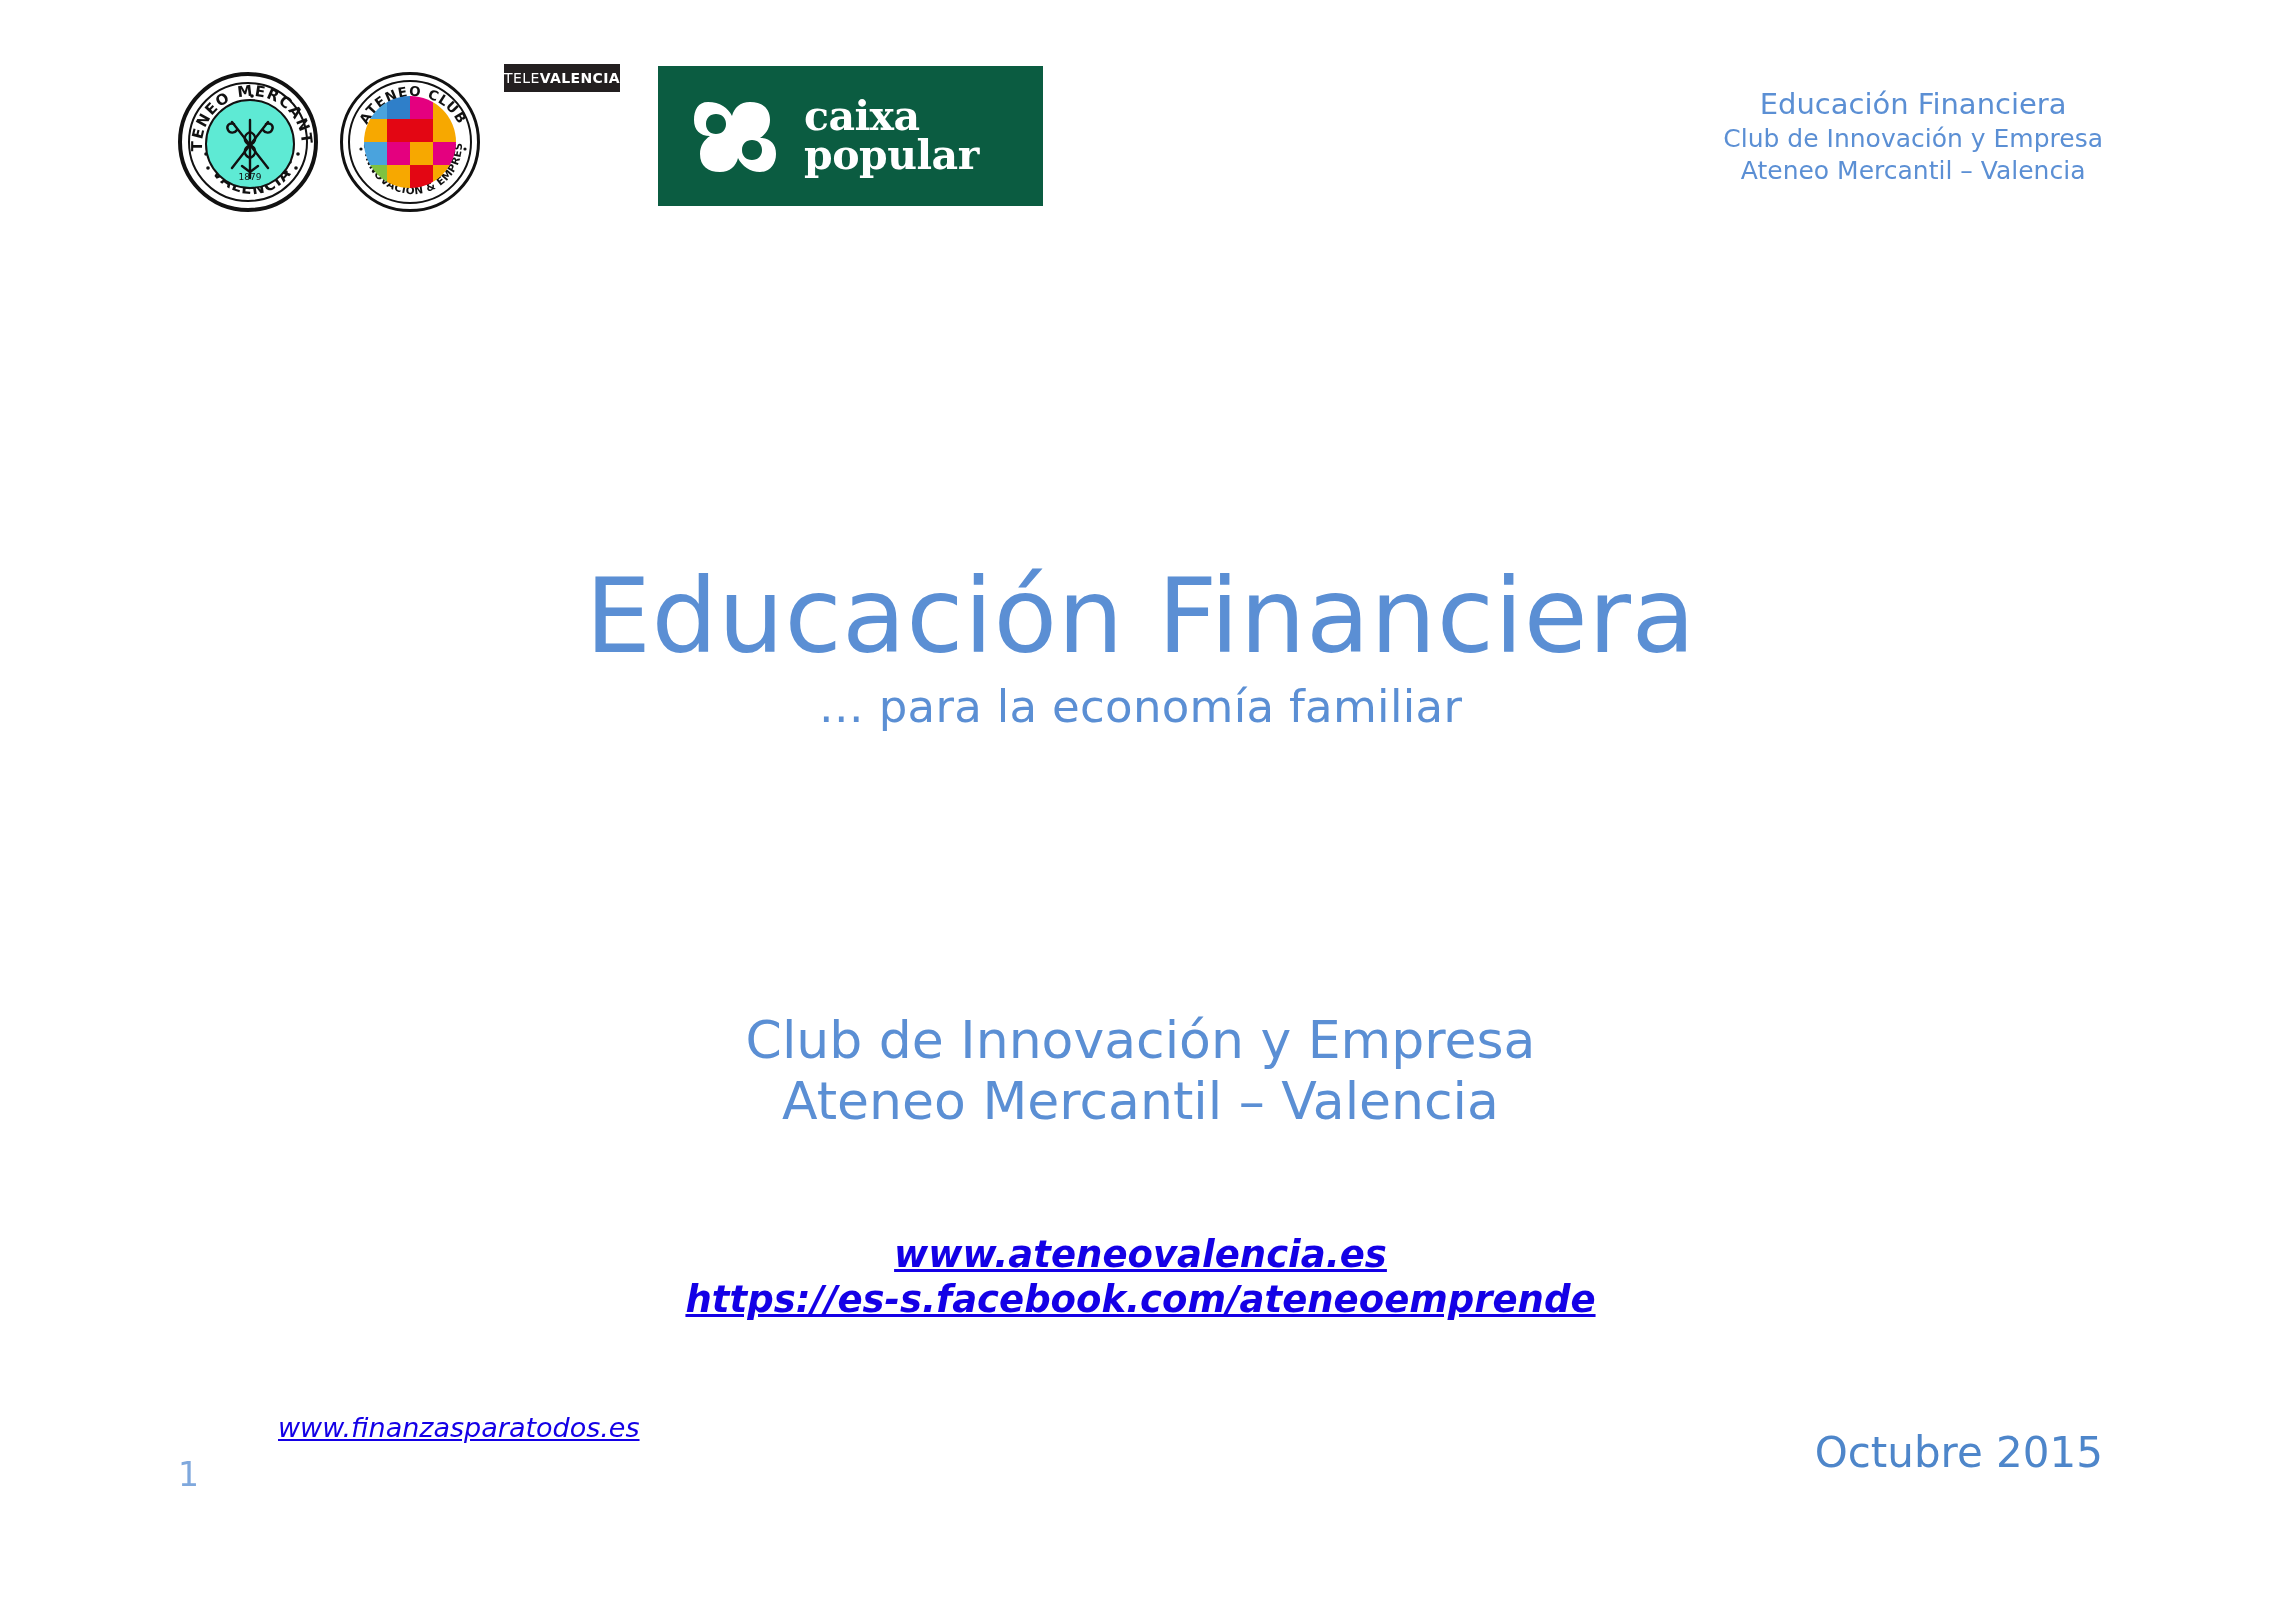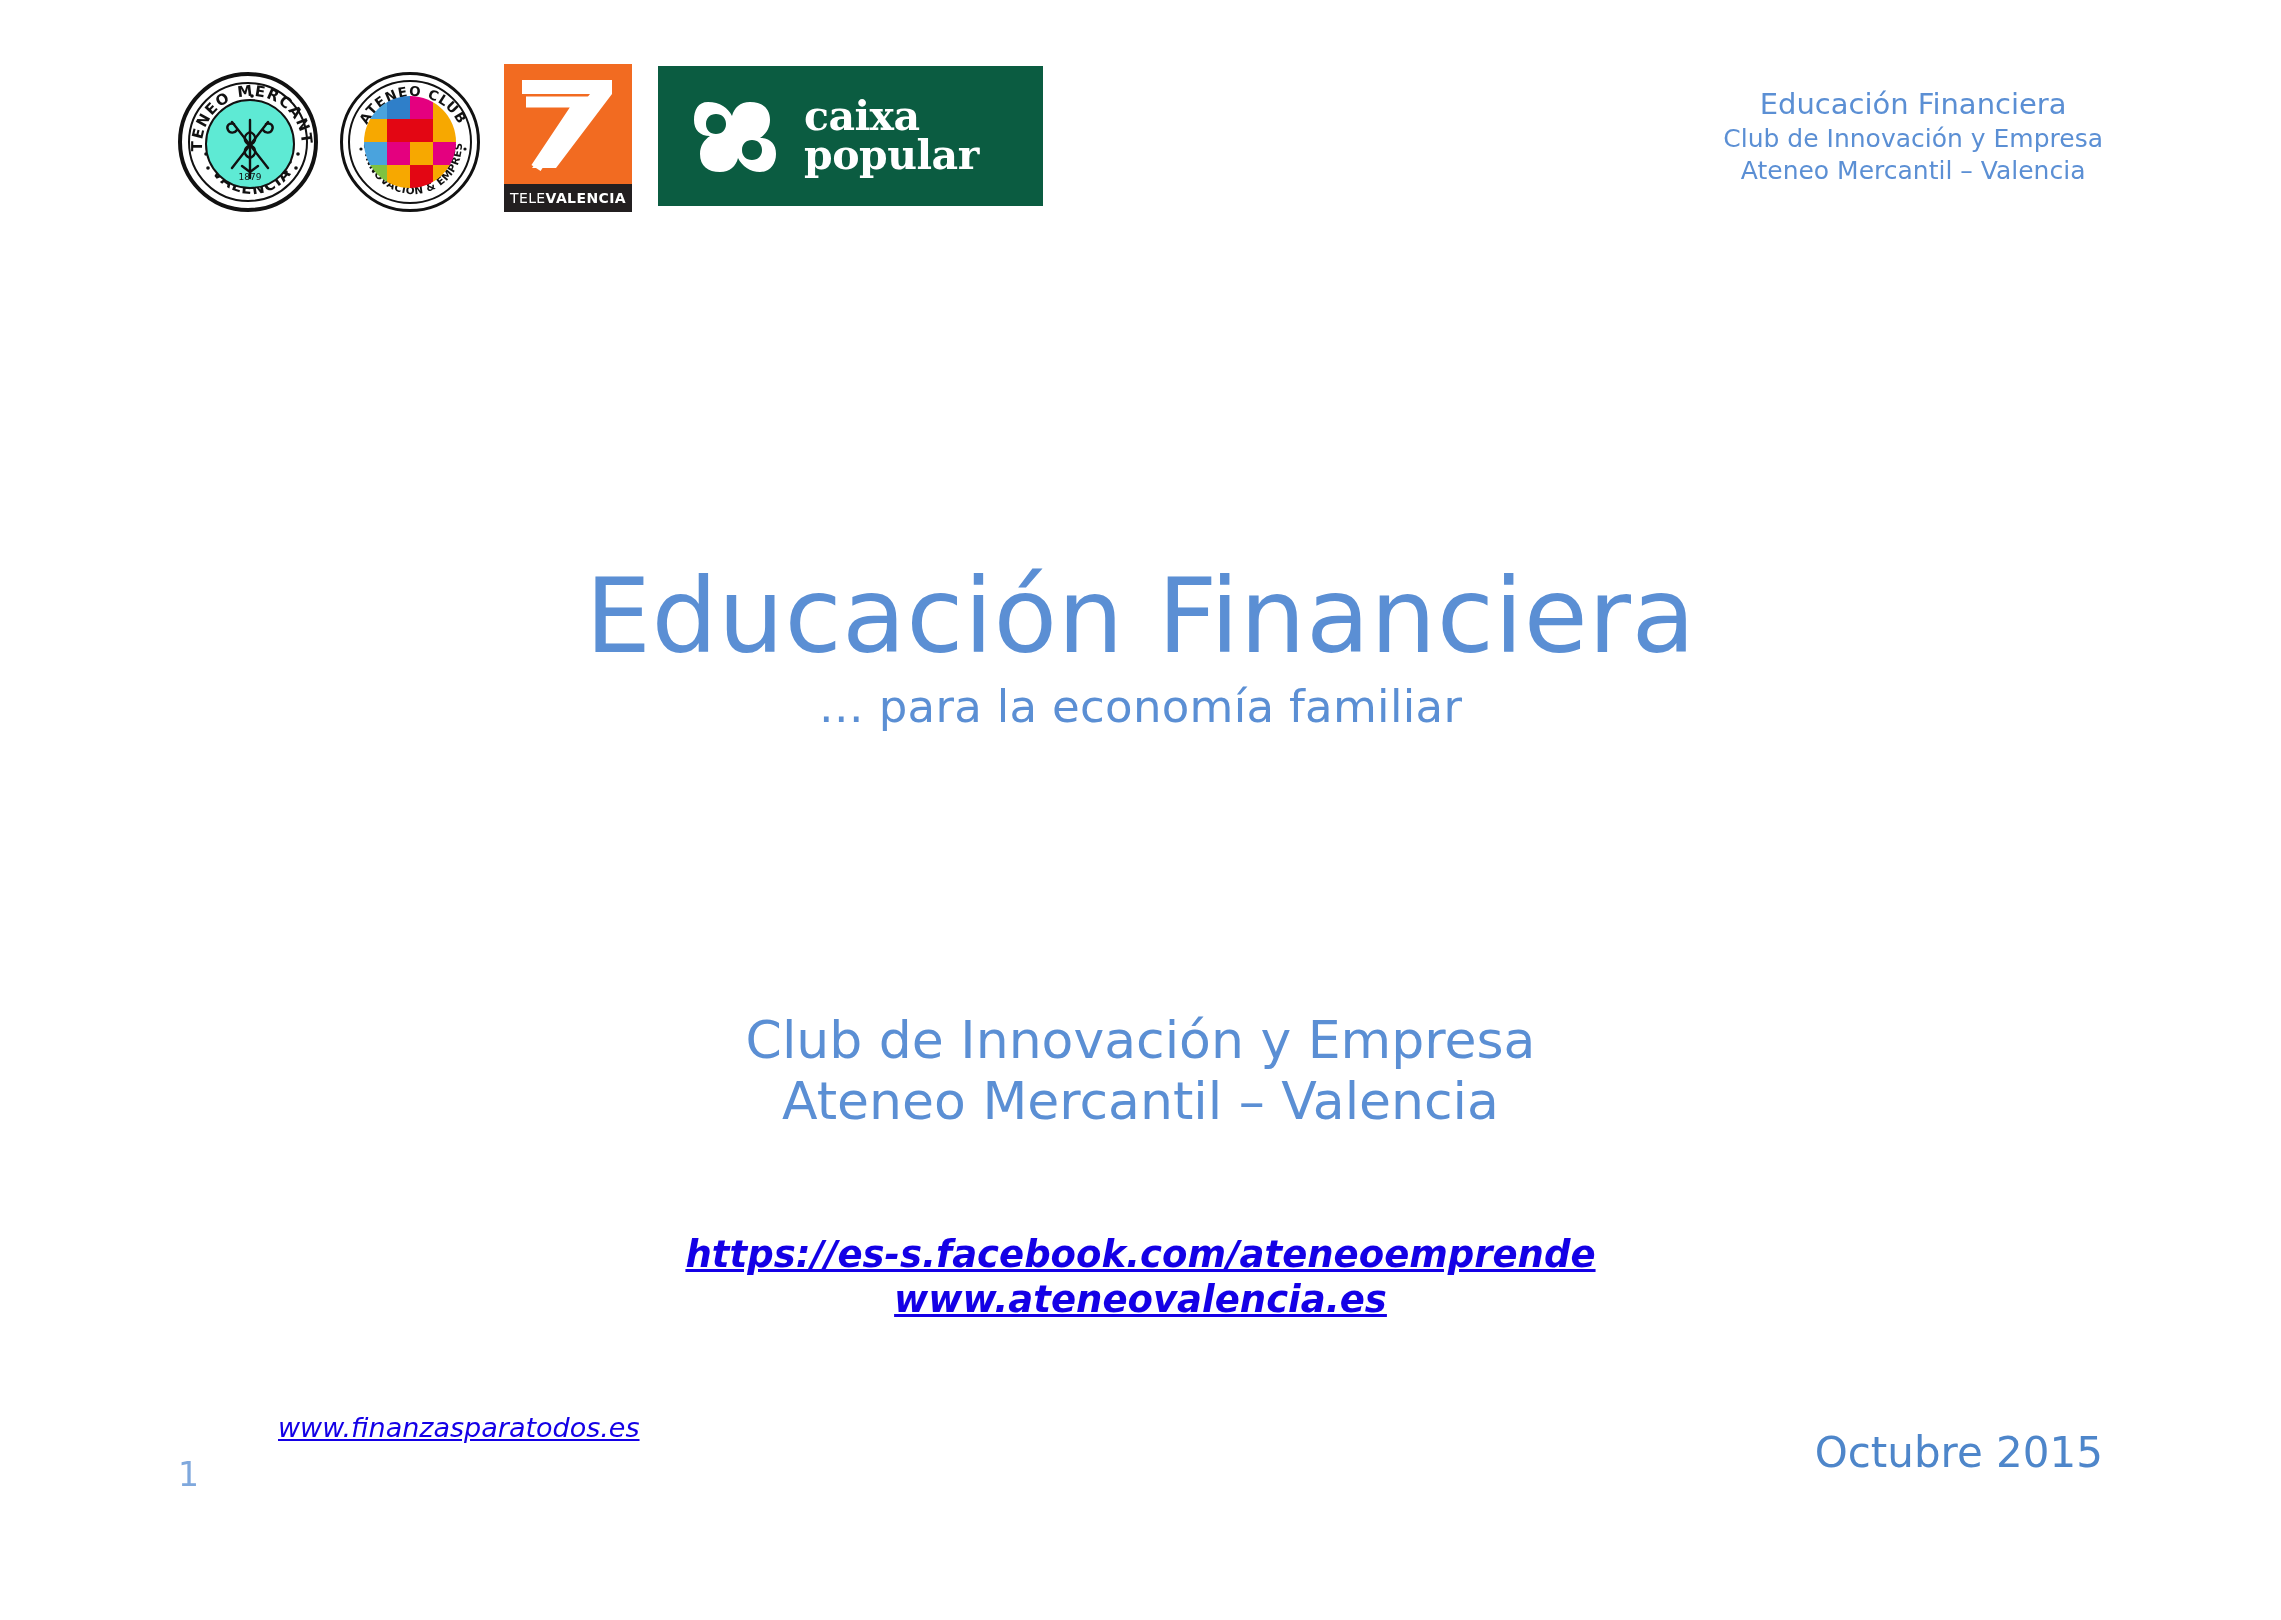--- a/index.html
+++ b/index.html
@@ -117,21 +117,21 @@
     fill: #111;
     letter-spacing: 1px;
   }
 
   
   .logo-tv {
     width: 128px;
     margin-left: 24px;
     margin-top: 4px;
     display: flex;
-    flex-direction: column;
+    flex-direction: row;
     align-self: flex-start;
   }
   .tv-orange {
     background: #f26b21;
     height: 120px;
     position: relative;
   }
   .tv-seven {
     position: absolute;
     left: 0; top: 0; right: 0; bottom: 0;
@@ -387,22 +387,22 @@
   <div class="main-title">Educación Financiera</div>
   <div class="main-subtitle">… para la economía familiar</div>
 </div>
 
 <div class="org-block">
   <div>Club de Innovación y Empresa</div>
   <div>Ateneo Mercantil – Valencia</div>
 </div>
 
 <div class="links-block">
+  <div><span class="link">www.ateneovalencia.es</span></div>
   <div><span class="link">https://es-s.facebook.com/ateneoemprende</span></div>
-  <div><span class="link">www.ateneovalencia.es</span></div>
 </div>
 
 <div class="page-number">1</div>
 
 <div class="footer-note">
   <span class="flink">www.finanzasparatodos.es</span>
 </div>
 
 <div class="footer-date">Octubre 2015</div>
 

